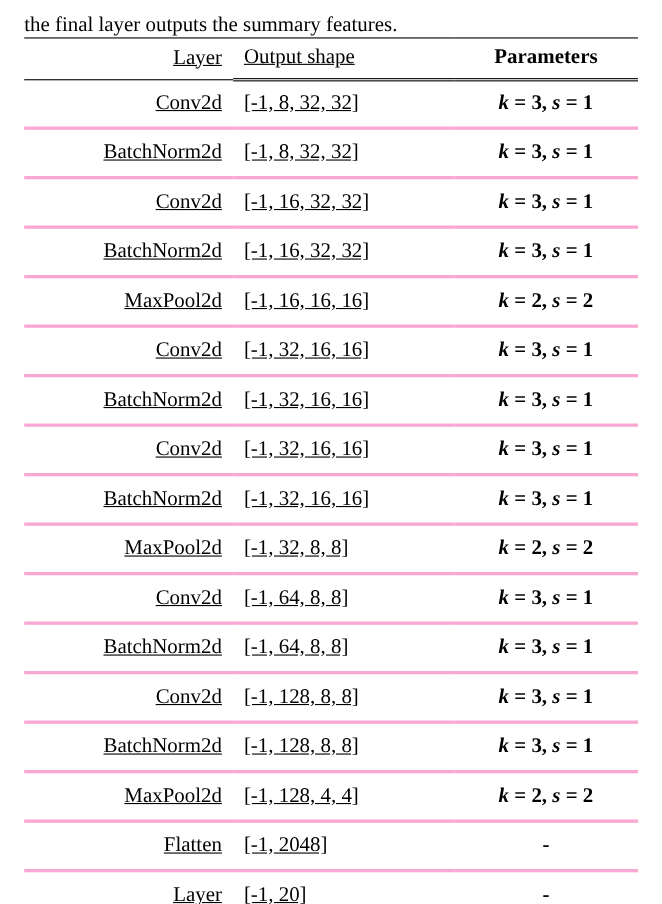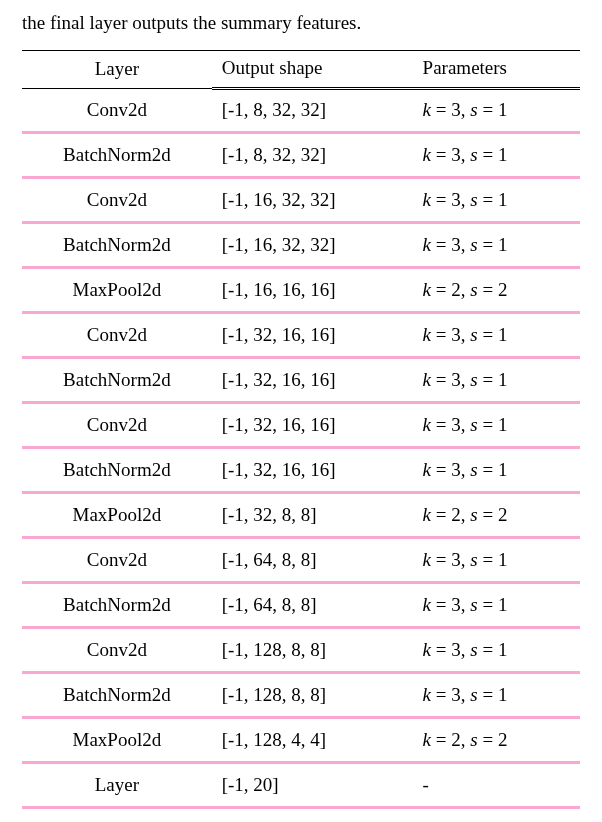--- a/index.html
+++ b/index.html
@@ -8,21 +8,21 @@
       box-sizing: border-box;
     }
     body {
       font-family: "Times New Roman", Times, serif;
       font-size: 19px;
       background: #fff;
       color: #000;
       padding: 12px 22px;
     }
     .caption-fragment {
-      margin-bottom: 16px;
+      margin-bottom: 0;
       font-size: 19px;
     }
     table {
       border-collapse: collapse;
       width: 100%;
     }
     thead tr th {
       text-align: left;
       font-weight: normal;
       padding: 6px 10px 8px 10px;
@@ -43,30 +43,33 @@
     .double-line th {
       border-bottom: 3px double #000;
     }
     tbody td {
       padding: 10px 10px 10px 10px;
       border-bottom: 3px solid #f9a8d4;
       vertical-align: middle;
       white-space: nowrap;
     }
     th.col-layer, td.col-layer {
-      text-align: center;
+      text-align: right;
       width: 34%;
+      text-decoration: underline;
     }
     th.col-shape, td.col-shape {
       text-align: left;
       width: 36%;
+      text-decoration: underline;
     }
     th.col-params, td.col-params {
-      text-align: left;
+      text-align: center;
       width: 30%;
+      font-weight: bold;
     }
     .math-var {
       font-style: italic;
     }
   </style>
 </head>
 <body>
 
 <div class="caption-fragment">the final layer outputs the summary features.</div>
 
@@ -148,18 +151,23 @@
         <td class="col-layer">BatchNorm2d</td>
         <td class="col-shape">[-1, 128, 8, 8]</td>
         <td class="col-params"><span class="math-var">k</span> = <span>3</span>, <span class="math-var">s</span> = <span>1</span></td>
       </tr>
       <tr>
         <td class="col-layer">MaxPool2d</td>
         <td class="col-shape">[-1, 128, 4, 4]</td>
         <td class="col-params"><span class="math-var">k</span> = <span>2</span>, <span class="math-var">s</span> = <span>2</span></td>
       </tr>
       <tr>
+        <td class="col-layer">Flatten</td>
+        <td class="col-shape">[-1, 2048]</td>
+        <td class="col-params">-</td>
+      </tr>
+      <tr>
         <td class="col-layer">Layer</td>
         <td class="col-shape">[-1, 20]</td>
         <td class="col-params">-</td>
       </tr>
     </tbody>
 </table>
 
 </body></html>

